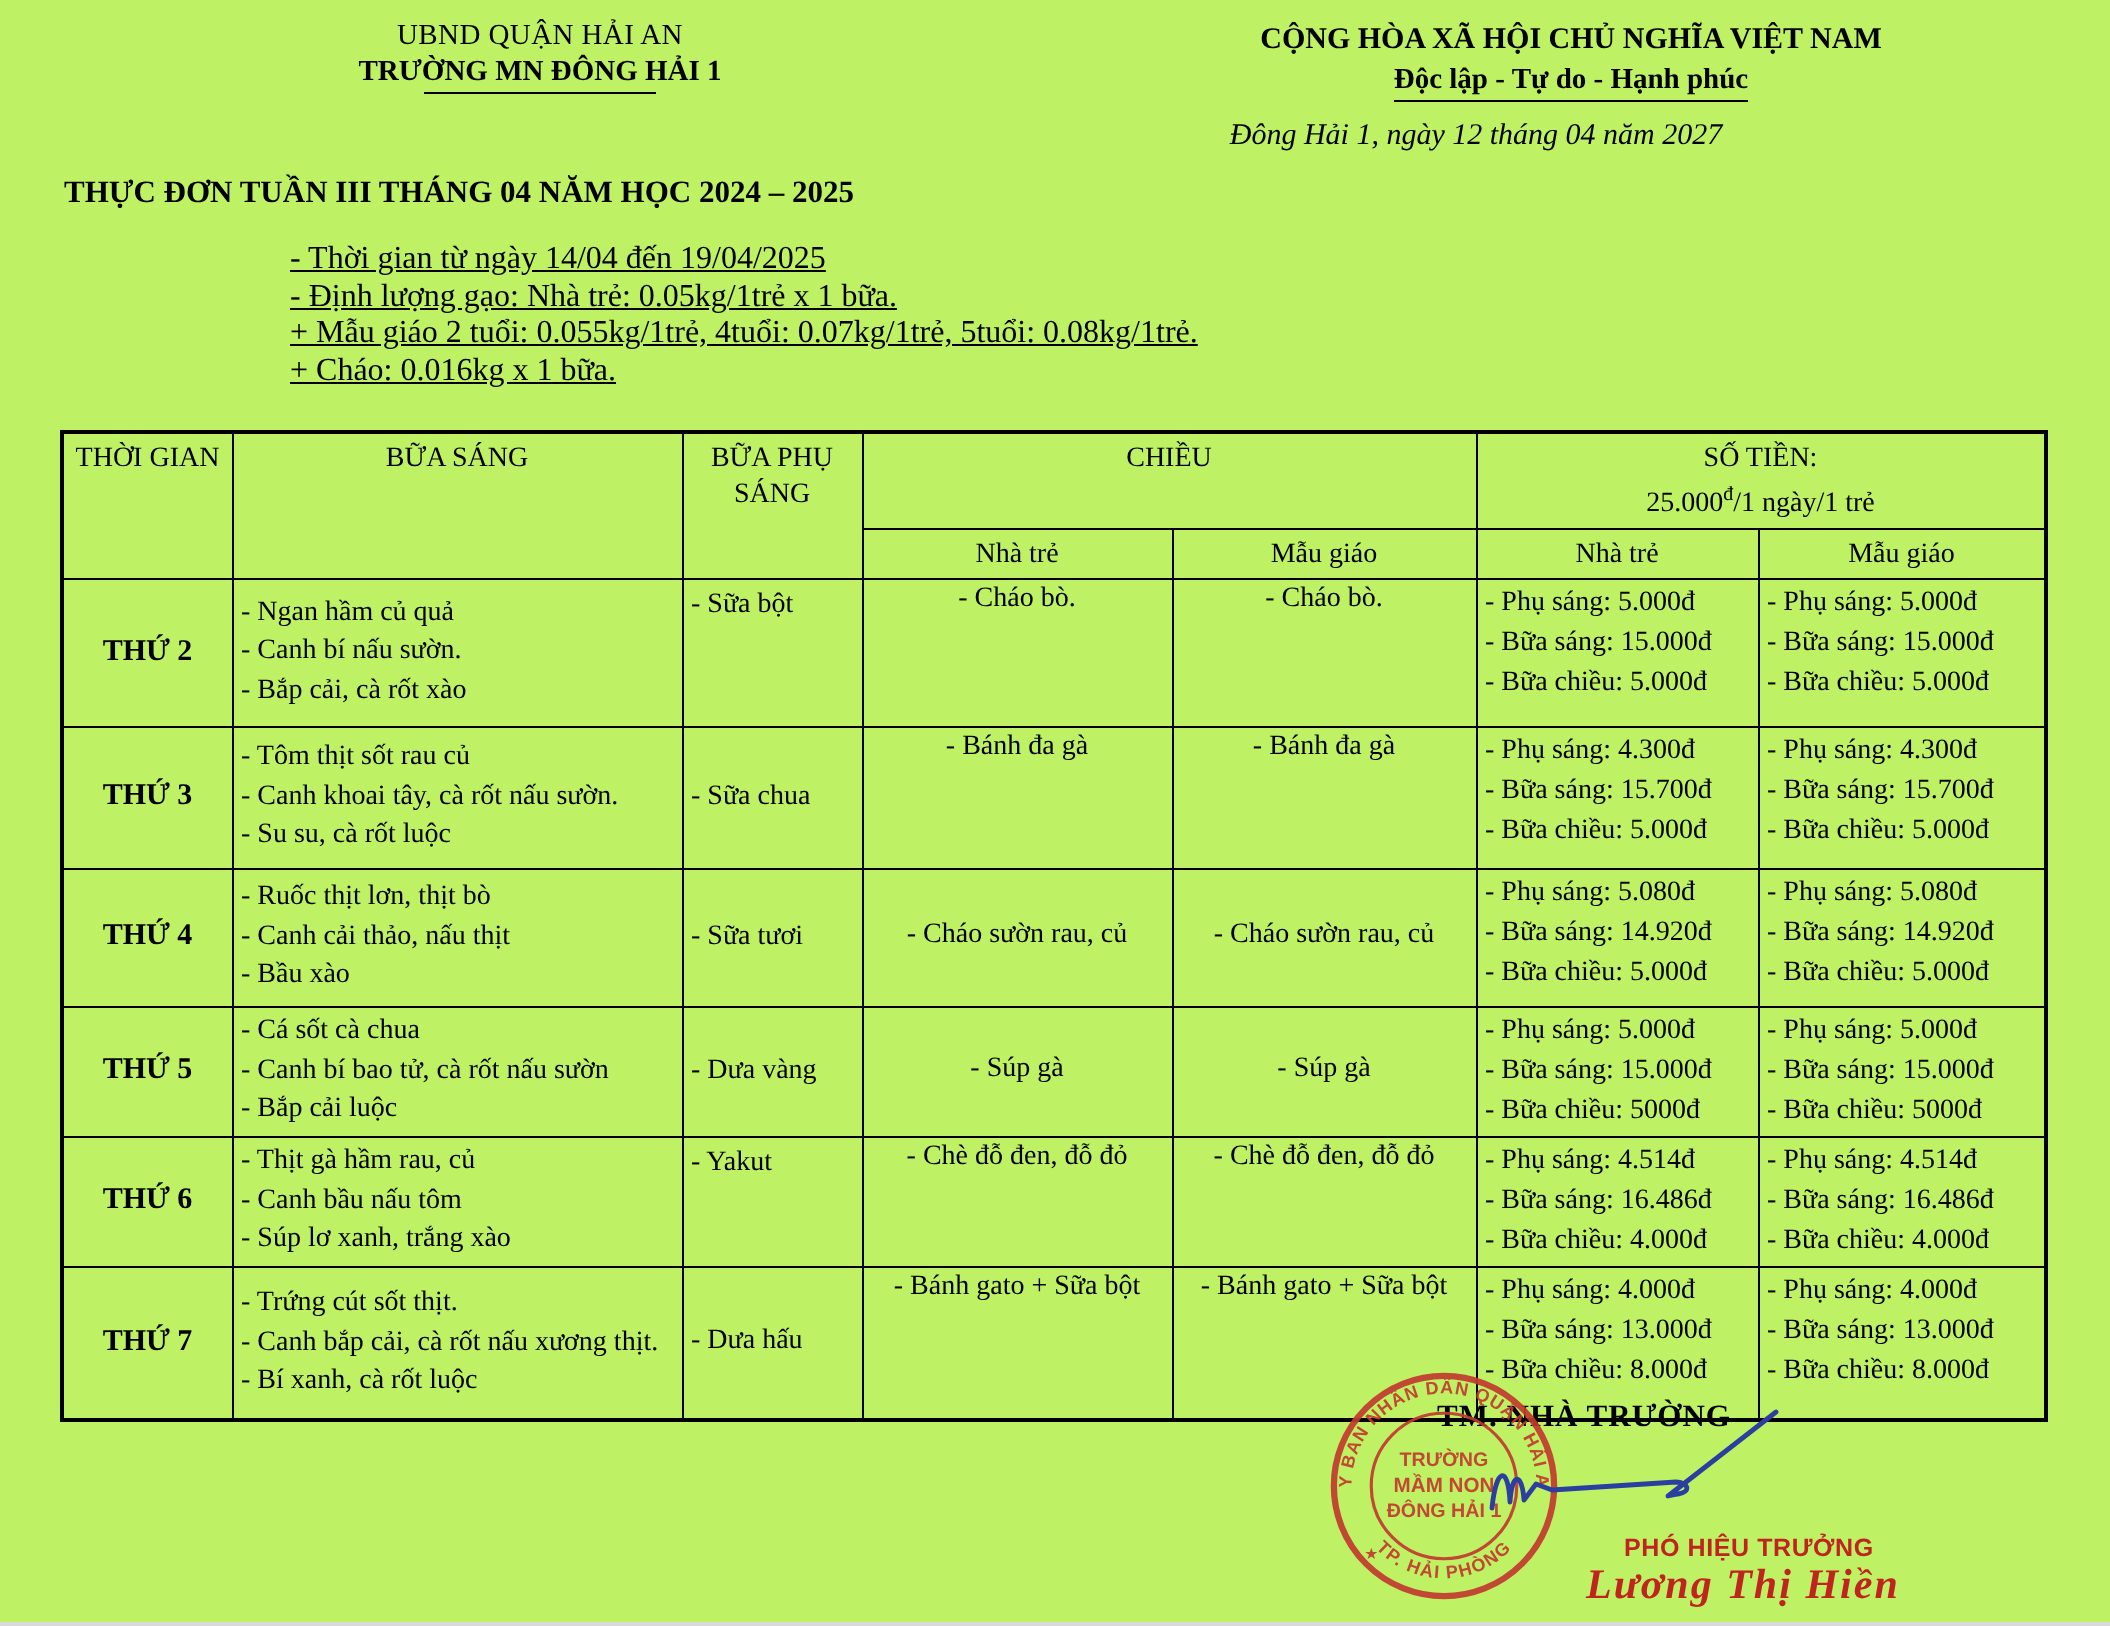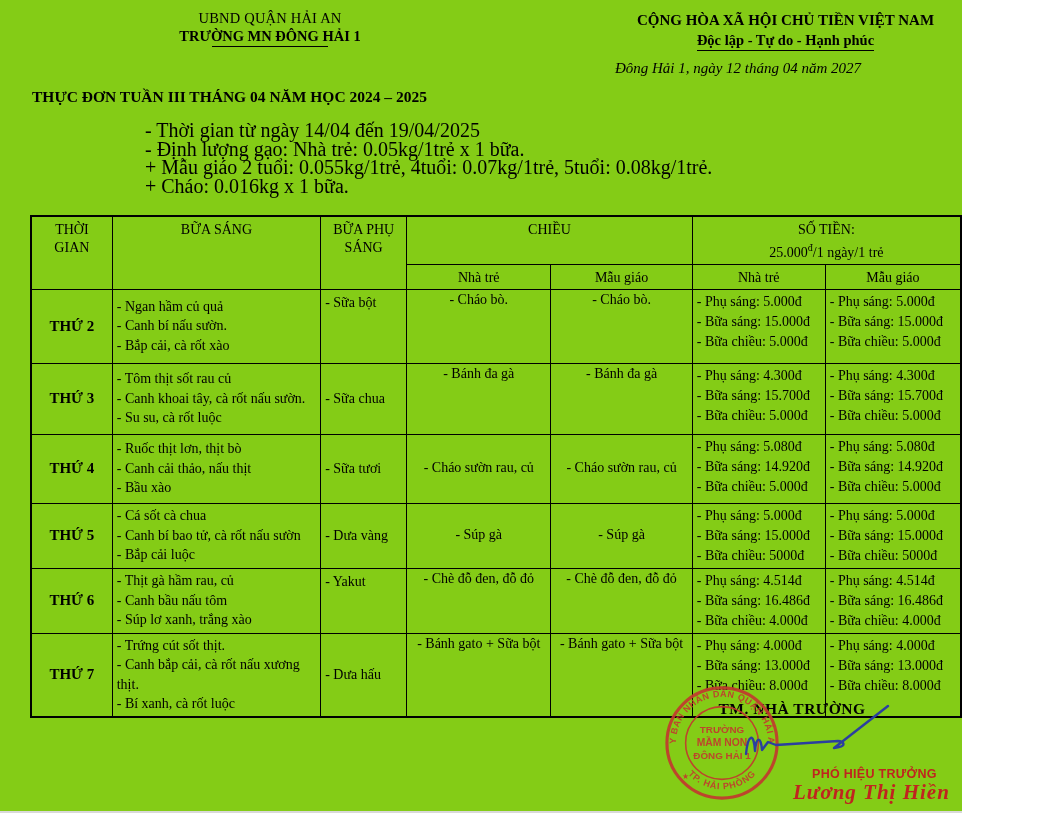--- a/index.html
+++ b/index.html
@@ -1,30 +1,30 @@
 <!DOCTYPE html>
 <html><head>
 <meta charset="utf-8">
 <style>
   html,body{margin:0;padding:0;background:#ffffff;}
   .page{
-    position:relative;width:962px;height:813px;background:#84cc16;overflow:hidden;
+    position:relative;width:1055px;height:813px;background:#bef264;overflow:hidden;
     font-family:"Liberation Serif","DejaVu Serif",serif;color:#000;
   }
   
   .hdr-left{position:absolute;left:150px;top:10px;width:240px;text-align:center;font-size:14.5px;line-height:17px;}
   .hdr-left .l1{letter-spacing:.2px;}
   .hdr-left .l2{font-weight:bold;position:relative;display:inline-block;margin-top:1px;}
   .hdr-left .l2::after{content:"";position:absolute;left:18%;right:18%;bottom:-2px;border-bottom:1.5px solid #000;}
   .hdr-right{position:absolute;left:563px;top:12px;width:445px;text-align:center;}
   .hdr-right .l1{font-weight:bold;font-size:15px;}
   .hdr-right .l2{font-weight:bold;font-size:14.5px;display:inline-block;border-bottom:1.7px solid #000;padding-bottom:1px;margin-top:3px;}
   .dateline{position:absolute;left:563px;top:60px;width:350px;text-align:center;font-style:italic;font-size:15px;}
   .doc-title{position:absolute;left:0;top:88px;width:1055px;font-weight:bold;font-size:15.5px;padding-left:32px;}
-  .notes{position:absolute;left:145px;top:121px;font-size:20px;line-height:18.5px;}
+  .notes{position:absolute;left:145px;top:121px;font-size:16px;line-height:18.5px;text-decoration:underline;}
   
   table.menu{position:absolute;left:30px;top:215px;border-collapse:collapse;table-layout:fixed;
     border:2px solid #000;font-size:14px;}
   table.menu th,table.menu td{border:1.6px solid #000;padding:2px 4px;overflow:hidden;}
   table.menu thead th{font-weight:normal;text-align:center;vertical-align:top;padding-top:4px;line-height:18px;}
   tr.h1{height:48px;} tr.h2{height:20px;}
   tr.h2 th{vertical-align:middle;padding-top:0;}
   td.day{font-weight:bold;text-align:center;vertical-align:middle;font-size:15px;}
   td.bf{vertical-align:middle;padding-left:7px;line-height:19.5px;}
   td.snack{vertical-align:middle;padding-left:9px;}
@@ -47,21 +47,21 @@
 <body>
 
 <div class="page">
 
   <div class="hdr-left">
     <div class="l1">UBND QUẬN HẢI AN</div>
     <div><span class="l2">TRƯỜNG MN ĐÔNG HẢI 1</span></div>
   </div>
 
   <div class="hdr-right">
-    <div class="l1">CỘNG HÒA XÃ HỘI CHỦ TIỀN VIỆT NAM</div>
+    <div class="l1">CỘNG HÒA XÃ HỘI CHỦ NGHĨA VIỆT NAM</div>
     <div><span class="l2">Độc lập - Tự do - Hạnh phúc</span></div>
   </div>
   <div class="dateline">Đông Hải 1, ngày 12 tháng 04 năm 2027</div>
 
   <div class="doc-title">THỰC ĐƠN TUẦN III THÁNG 04 NĂM HỌC 2024 – 2025</div>
 
   <div class="notes">
       <div>- Thời gian từ ngày 14/04 đến 19/04/2025</div>
       <div>- Định lượng gạo: Nhà trẻ: 0.05kg/1trẻ x 1 bữa.</div>
       <div>+ Mẫu giáo 2 tuổi: 0.055kg/1trẻ, 4tuổi: 0.07kg/1trẻ, 5tuổi: 0.08kg/1trẻ.</div>

